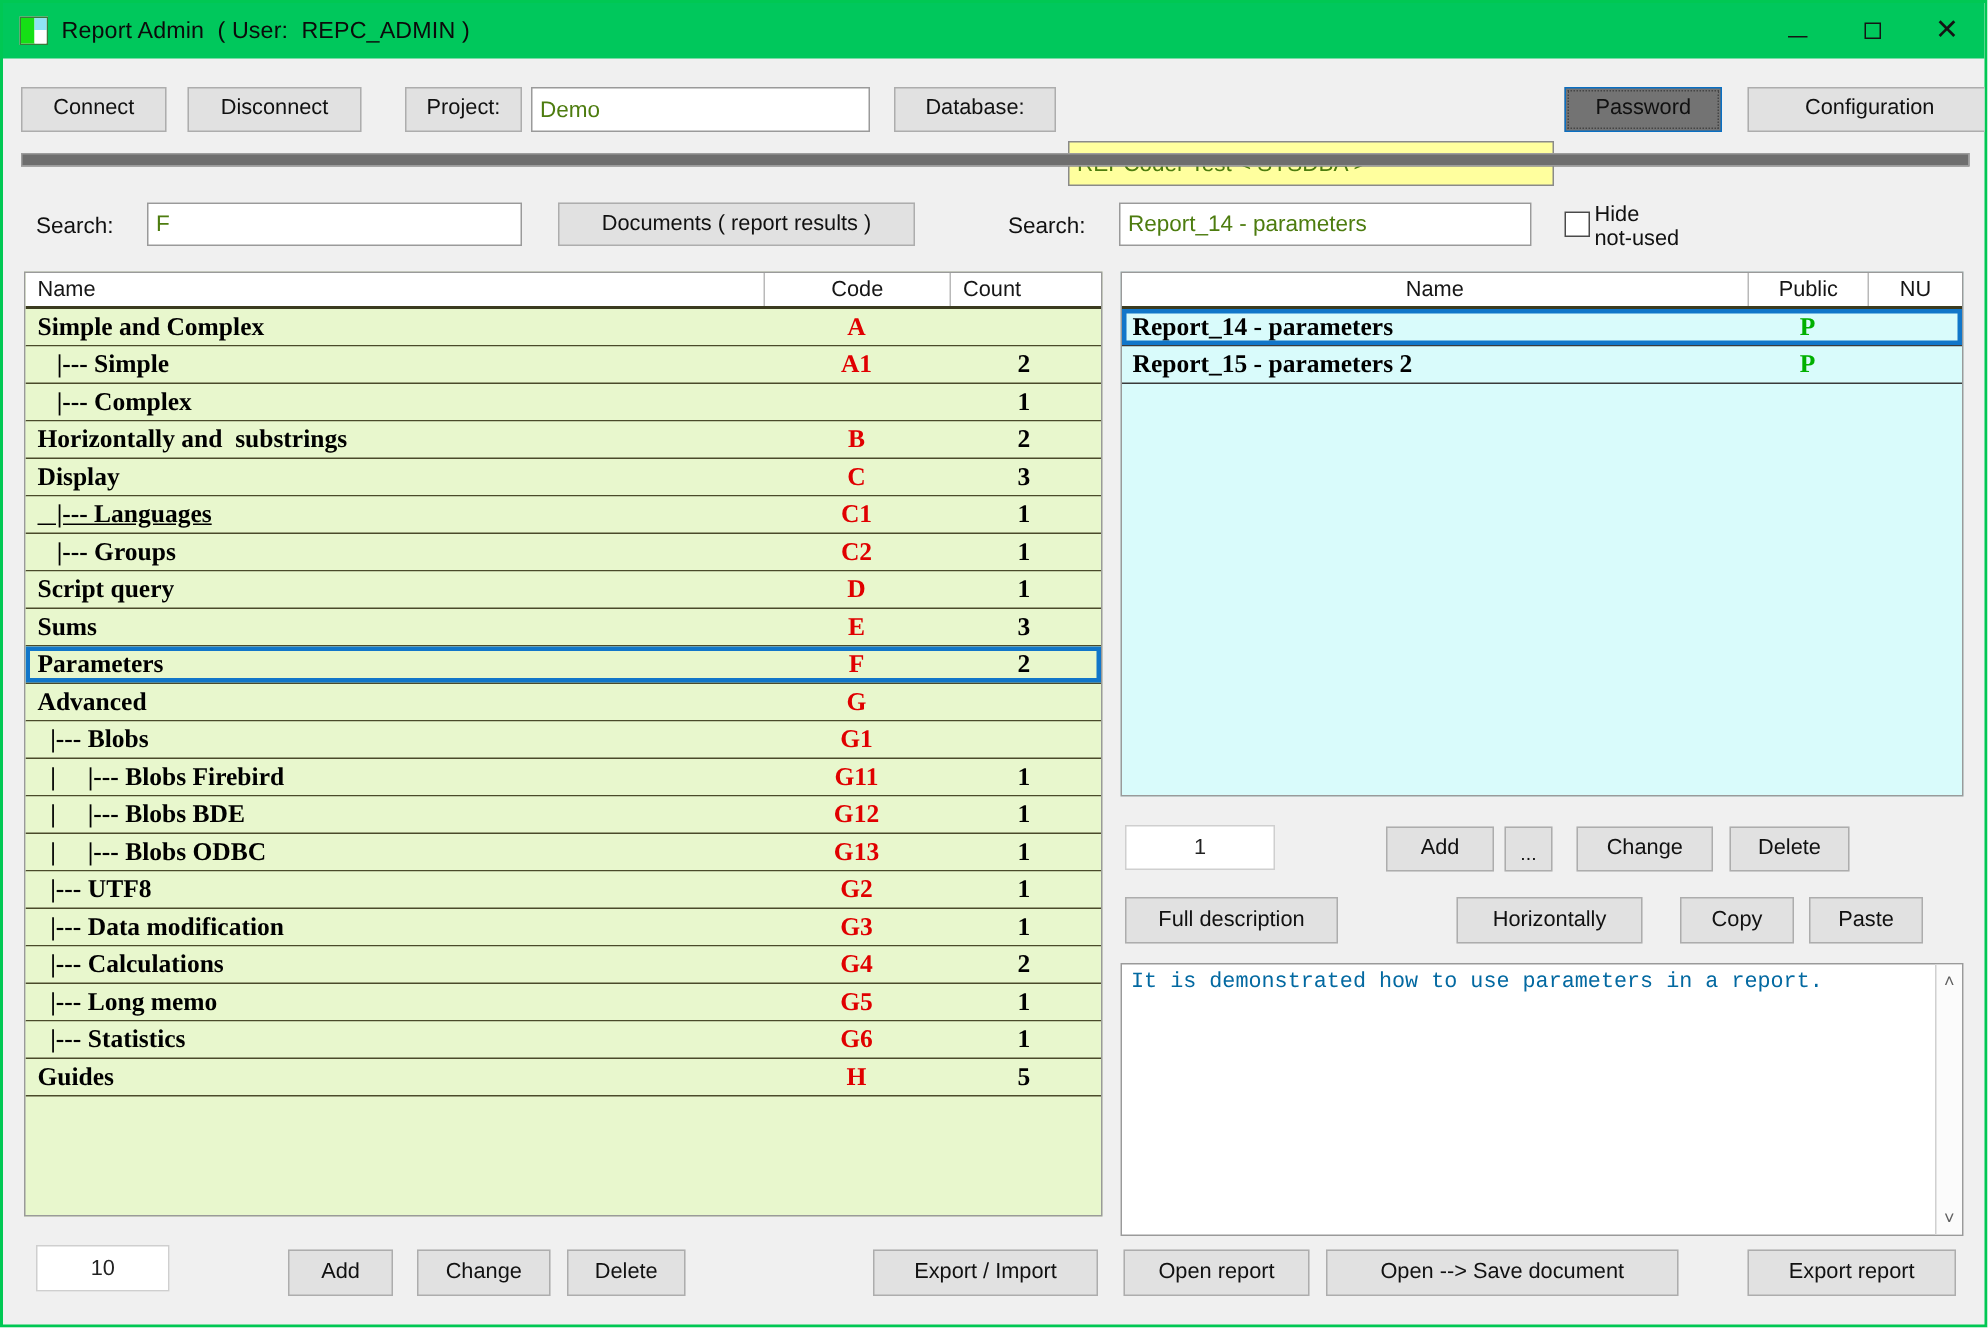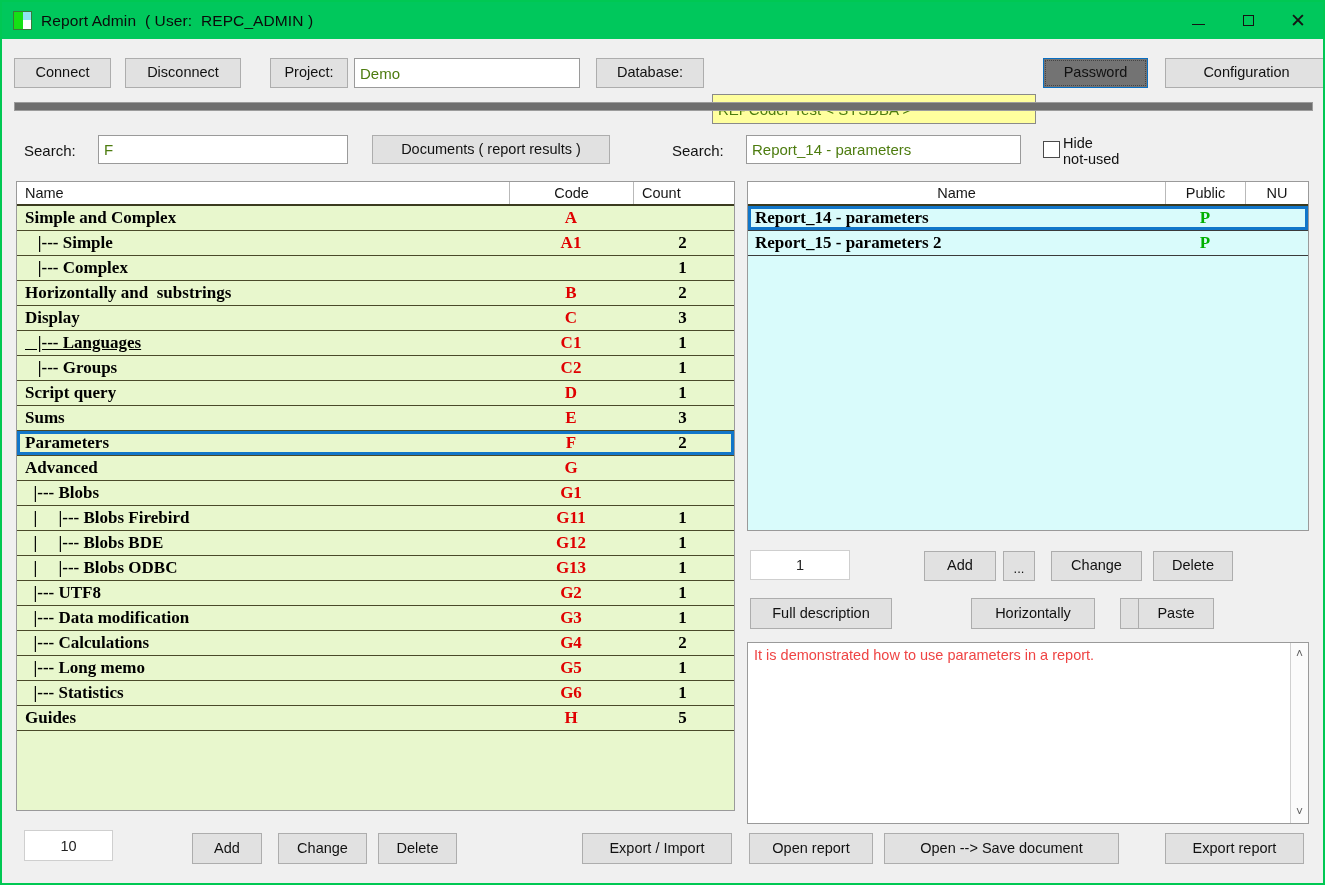--- a/index.html
+++ b/index.html
@@ -203,21 +203,22 @@
   .memo {
     position: absolute;
     background: #fff;
     border: 1px solid #9a9a9a;
     box-sizing: border-box;
     overflow: hidden;
   }
   .memo .mtext {
     padding: 4px 6px;
     font-size: 14.5px;
-    color: #ef4444;
+    color: #0369a1;
+    font-family: Liberation Mono, monospace;
   }
   .vscroll {
     position: absolute; right: 0; top: 0;
     width: 18px; height: 100%;
     background: #fbfbfb;
     border-left: 1px solid #d0d0d0;
     box-sizing: border-box;
   }
   .vscroll .arr {
     position: absolute; left: 0; width: 100%;
@@ -411,21 +412,21 @@
 
   <div class="field readonly center" style="left:748px; top:548px; width:100px; height:30px;">1</div>
   <div class="btn" style="left:922px; top:549px; width:72px; height:30px;">Add</div>
   <div class="btn" style="left:1001px; top:549px; width:32px; height:30px; align-items:flex-end; padding-bottom:4px; font-size:13px;">...</div>
   <div class="btn" style="left:1049px; top:549px; width:91px; height:30px;">Change</div>
   <div class="btn" style="left:1151px; top:549px; width:80px; height:30px;">Delete</div>
 
   <div class="btn" style="left:748px; top:596px; width:142px; height:31px;">Full description</div>
   <div class="btn" style="left:969px; top:596px; width:124px; height:31px;">Horizontally</div>
   <div class="btn" style="left:1118px; top:596px; width:76px; height:31px;">Copy</div>
-  <div class="btn" style="left:1136px; top:596px; width:76px; height:31px;">Paste</div>
+  <div class="btn" style="left:1204px; top:596px; width:76px; height:31px;">Paste</div>
 
   <div class="memo" style="left:745px; top:640px; width:562px; height:182px;">
     <div class="mtext">It is demonstrated how to use parameters in a report.</div>
     <div class="vscroll">
       <div class="arr up">˄</div>
       <div class="arr dn">˅</div>
     </div>
   </div>
 
   <div class="field readonly center" style="left:22px; top:828px; width:89px; height:31px;">10</div>

